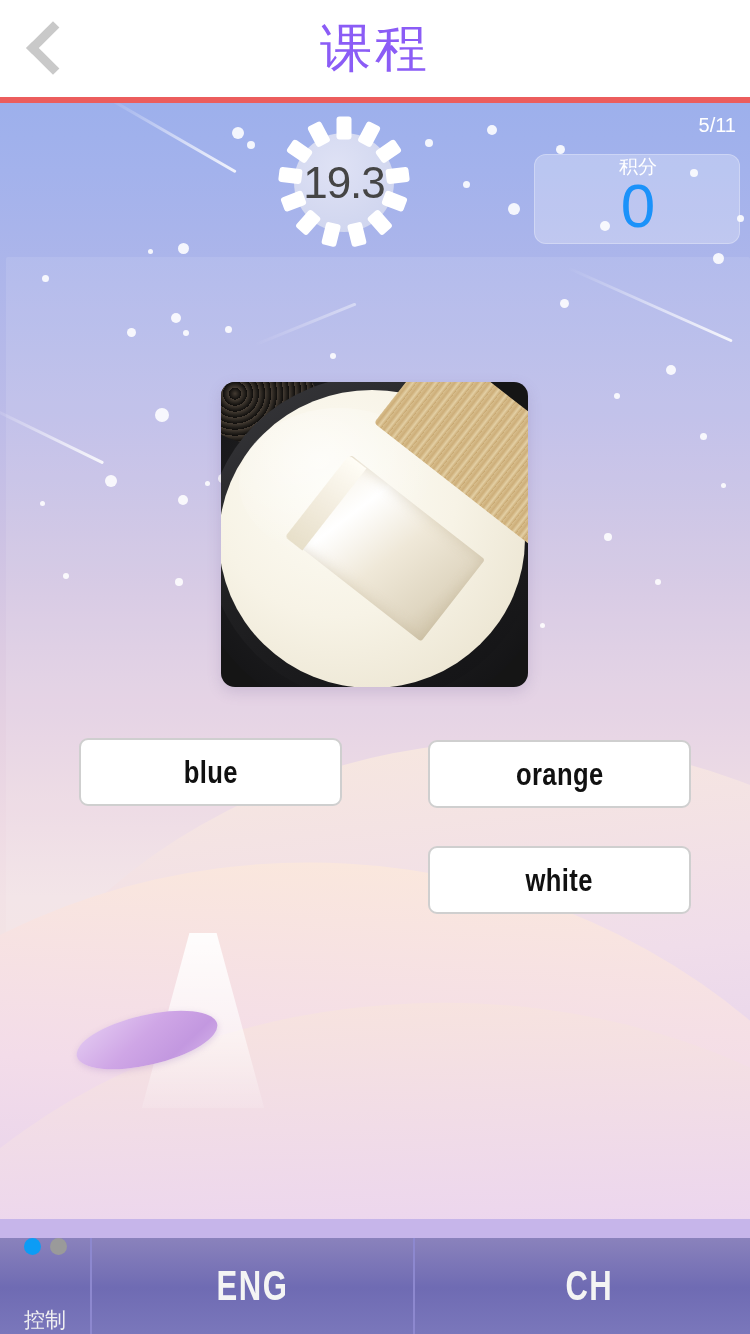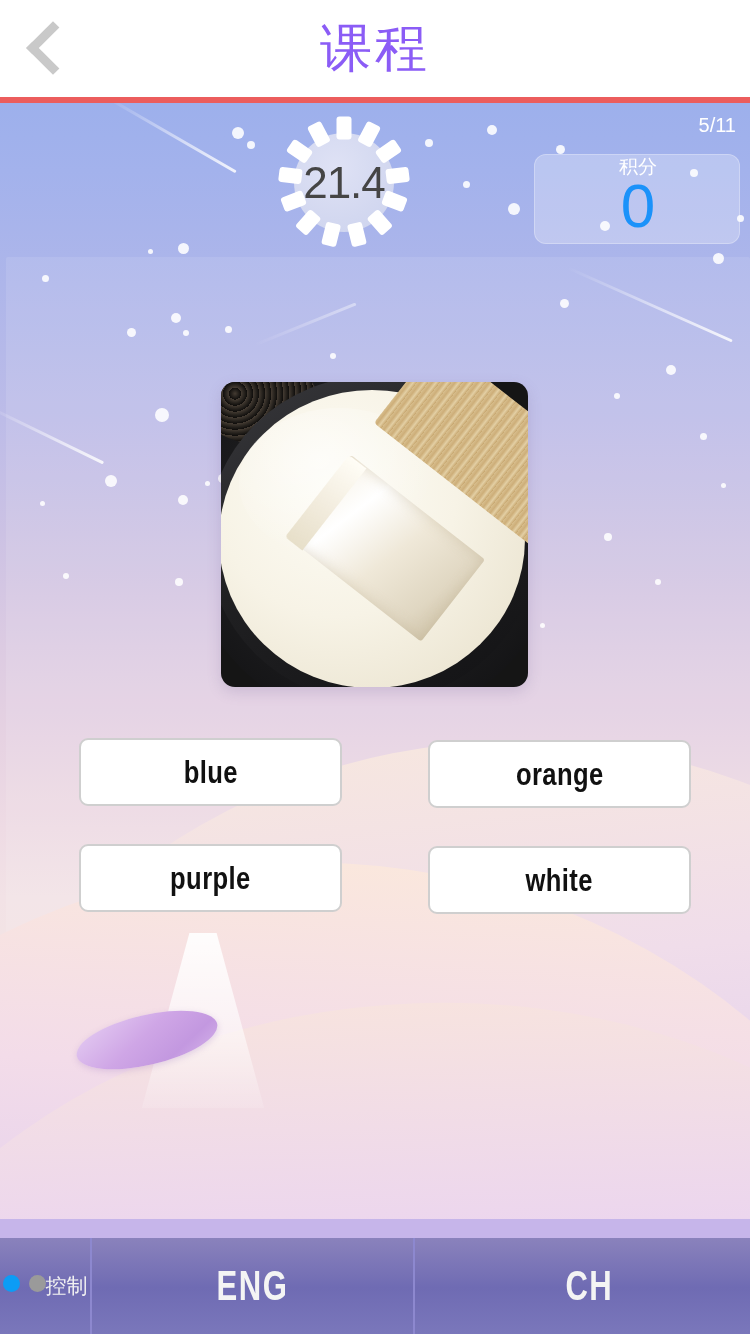--- a/index.html
+++ b/index.html
@@ -205,21 +205,21 @@
     background:#c6b5ea; z-index:30;
   }
   .bottom-bar {
     position:absolute; left:0; top:1238px; width:750px; height:96px;
     background:linear-gradient(180deg, #8a82bc 0%, #6f6bb3 52%, #7a77bb 100%);
     display:flex; z-index:31;
   }
   .bb-control {
     position:relative; width:92px; height:96px;
     border-right:2px solid #8d88cf;
-    display:flex; flex-direction:row; align-items:center; justify-content:center;
+    display:flex; flex-direction:column; align-items:center; justify-content:space-between;
     cursor:pointer;
   }
   .dots { display:flex; gap:9px; margin-bottom:6px; }
   .dot { width:17px; height:17px; border-radius:50%; }
   .dot-on { background:#0c9cf5; }
   .dot-off { background:#9a9a9a; }
   .bb-control-label { font-size:21px; color:#f2f2f2; }
   .bb-tab {
     position:relative; flex:1; height:96px;
     display:flex; align-items:center; justify-content:center;
@@ -302,43 +302,40 @@
     <div class="beam-shape"></div>
     <div class="ufo"></div>
 
     <div class="answers">
       <div class="ans-btn ans-0">
         <span class="ans-label">blue</span>
       </div>
       <div class="ans-btn ans-1">
         <span class="ans-label">orange</span>
       </div>
-      <div class="ans-btn ans-2">
-        <span class="ans-label">purple</span>
-      </div>
       <div class="ans-btn ans-3">
         <span class="ans-label">white</span>
       </div>
     </div>
   </div>
 
   <div class="prompt-card">
     <div class="can-outer"></div>
     <div class="grain"></div>
     <div class="can-rim"></div>
     <div class="paint"></div>
     <div class="paint-gloss"></div>
     <div class="brush-handle"></div>
     <div class="brush-bristles"></div>
     <div class="brush-tip"></div>
   </div>
 
   <div class="timer" id="timer">
     <div class="timer-core">
-      <span class="timer-value">21.4</span>
+      <span class="timer-value">19.3</span>
     </div>
   <div class="timer-seg" style="transform: translate(-50%, -50%) rotate(0deg) translate(0px, -54px);"></div>
       <div class="timer-seg" style="transform: translate(-50%, -50%) rotate(27.6923deg) translate(0px, -54px);"></div>
       <div class="timer-seg" style="transform: translate(-50%, -50%) rotate(55.3846deg) translate(0px, -54px);"></div>
       <div class="timer-seg" style="transform: translate(-50%, -50%) rotate(83.0769deg) translate(0px, -54px);"></div>
       <div class="timer-seg" style="transform: translate(-50%, -50%) rotate(110.769deg) translate(0px, -54px);"></div>
       <div class="timer-seg" style="transform: translate(-50%, -50%) rotate(138.462deg) translate(0px, -54px);"></div>
       <div class="timer-seg" style="transform: translate(-50%, -50%) rotate(166.154deg) translate(0px, -54px);"></div>
       <div class="timer-seg" style="transform: translate(-50%, -50%) rotate(193.846deg) translate(0px, -54px);"></div>
       <div class="timer-seg" style="transform: translate(-50%, -50%) rotate(221.538deg) translate(0px, -54px);"></div>

